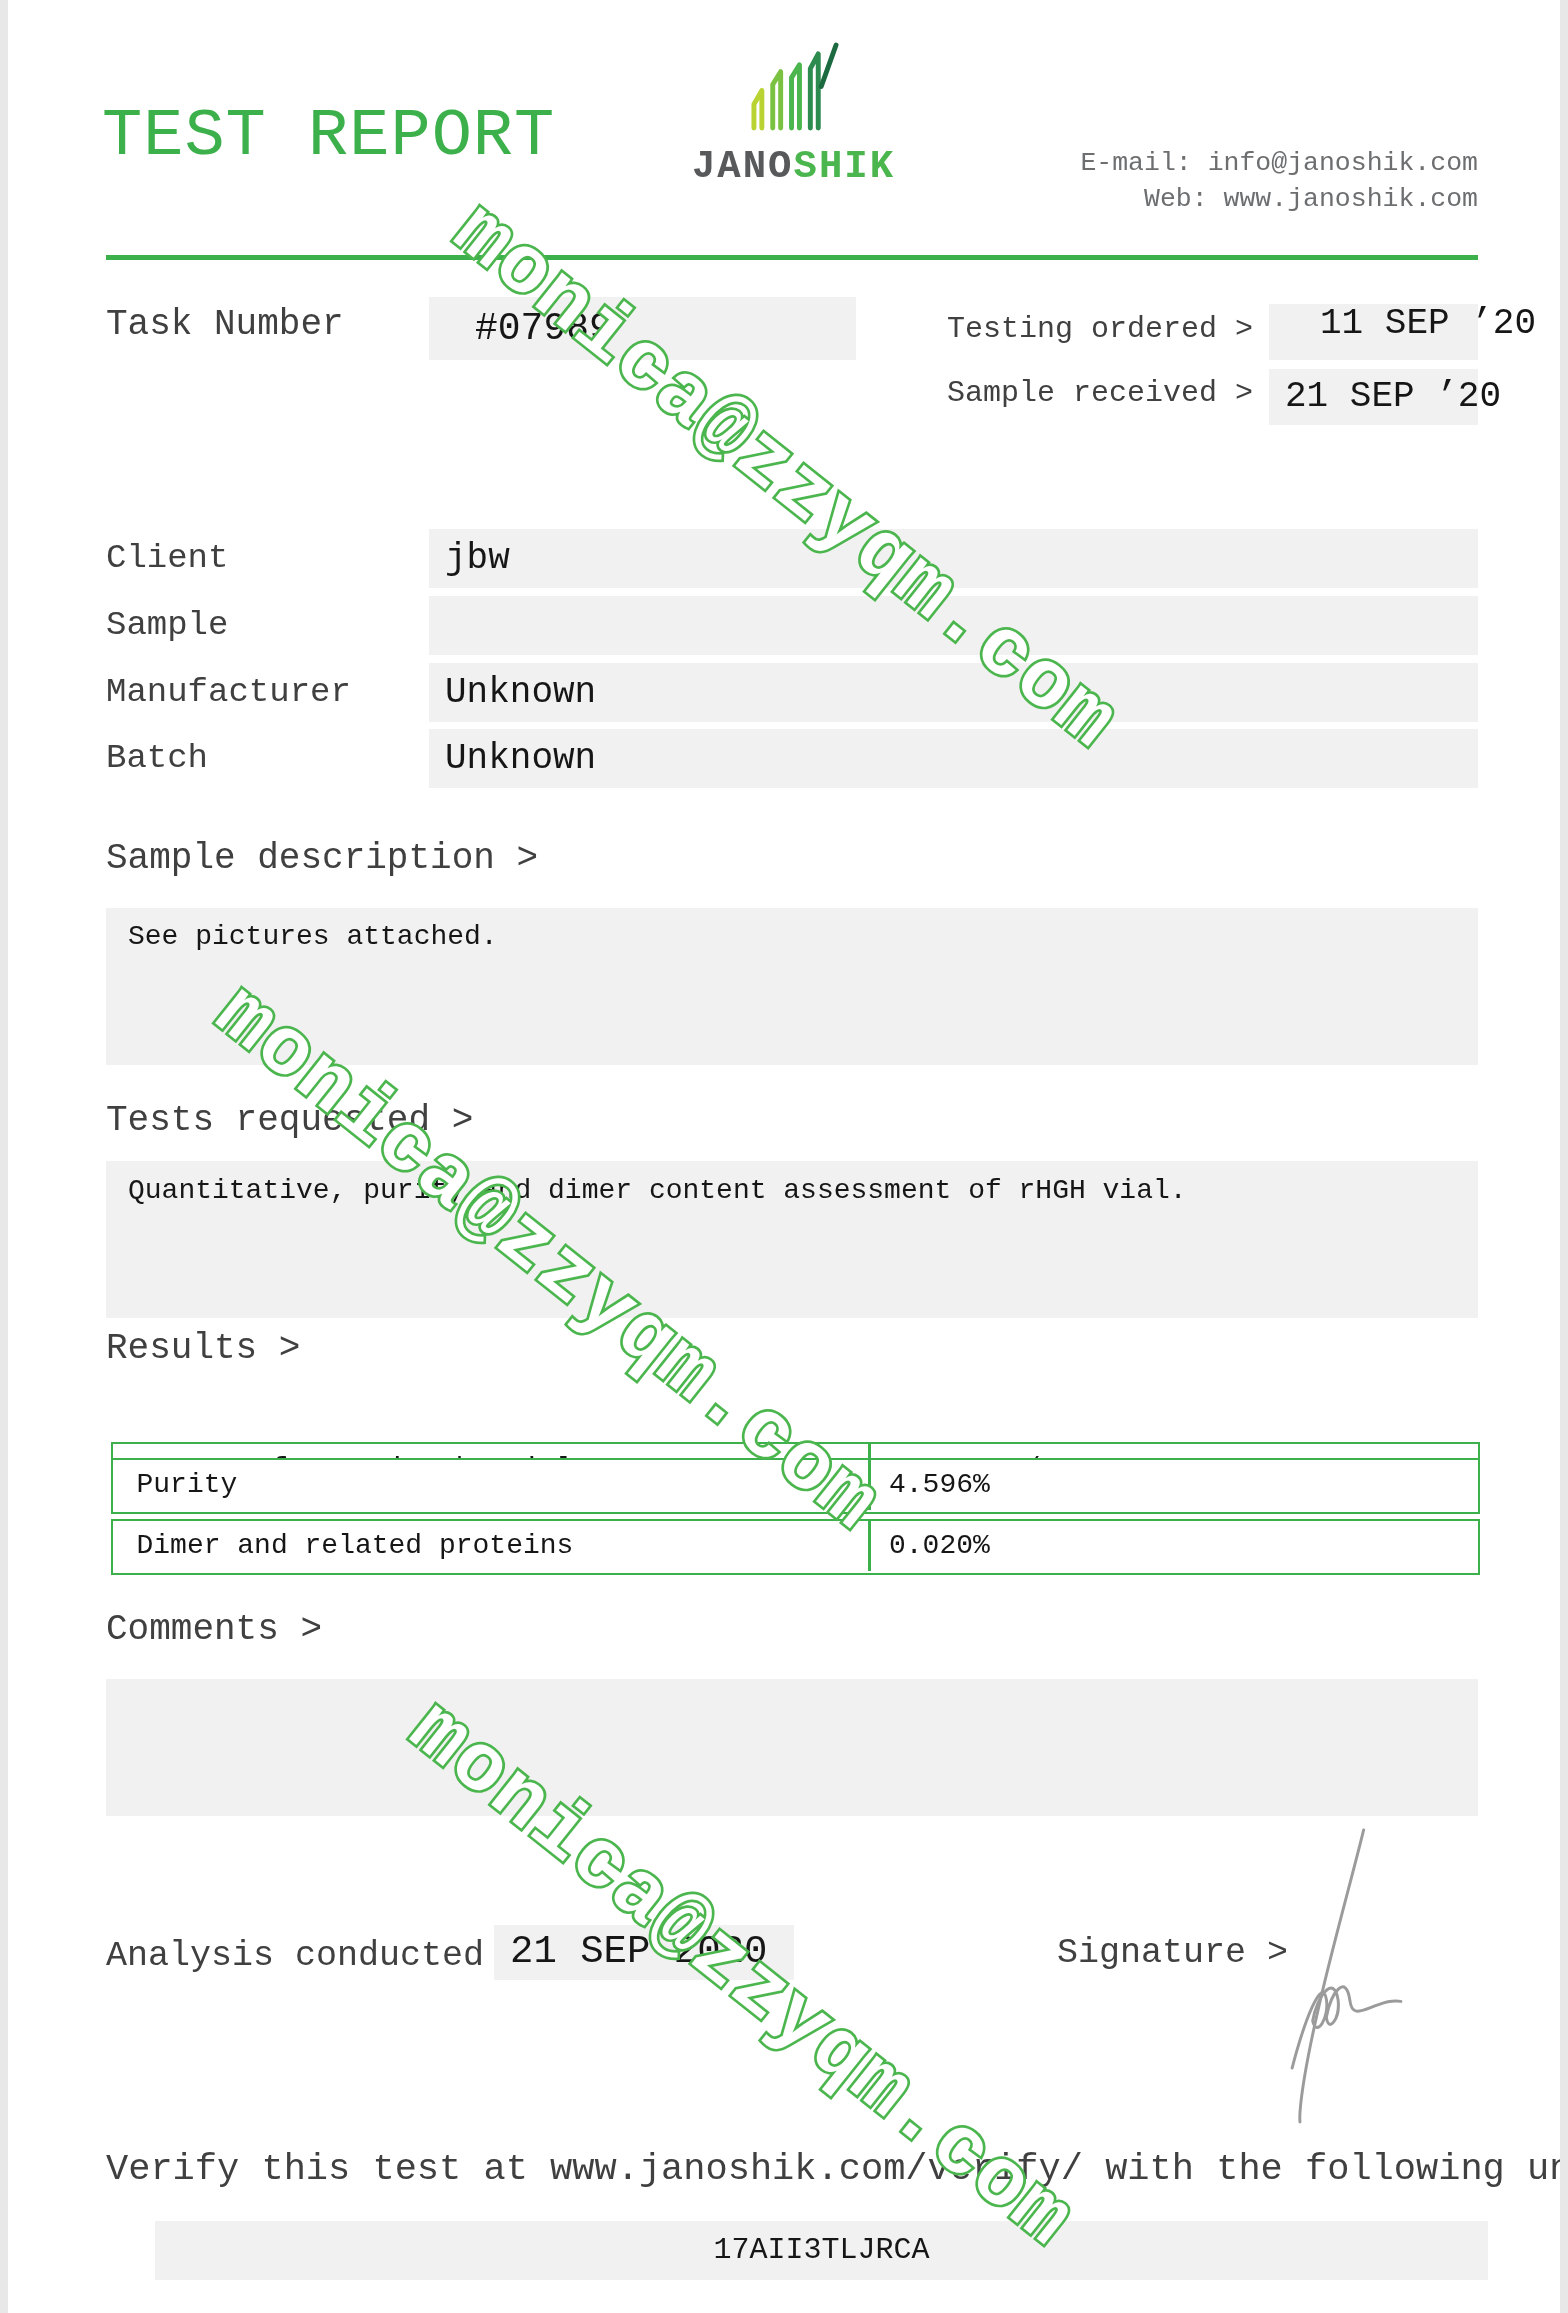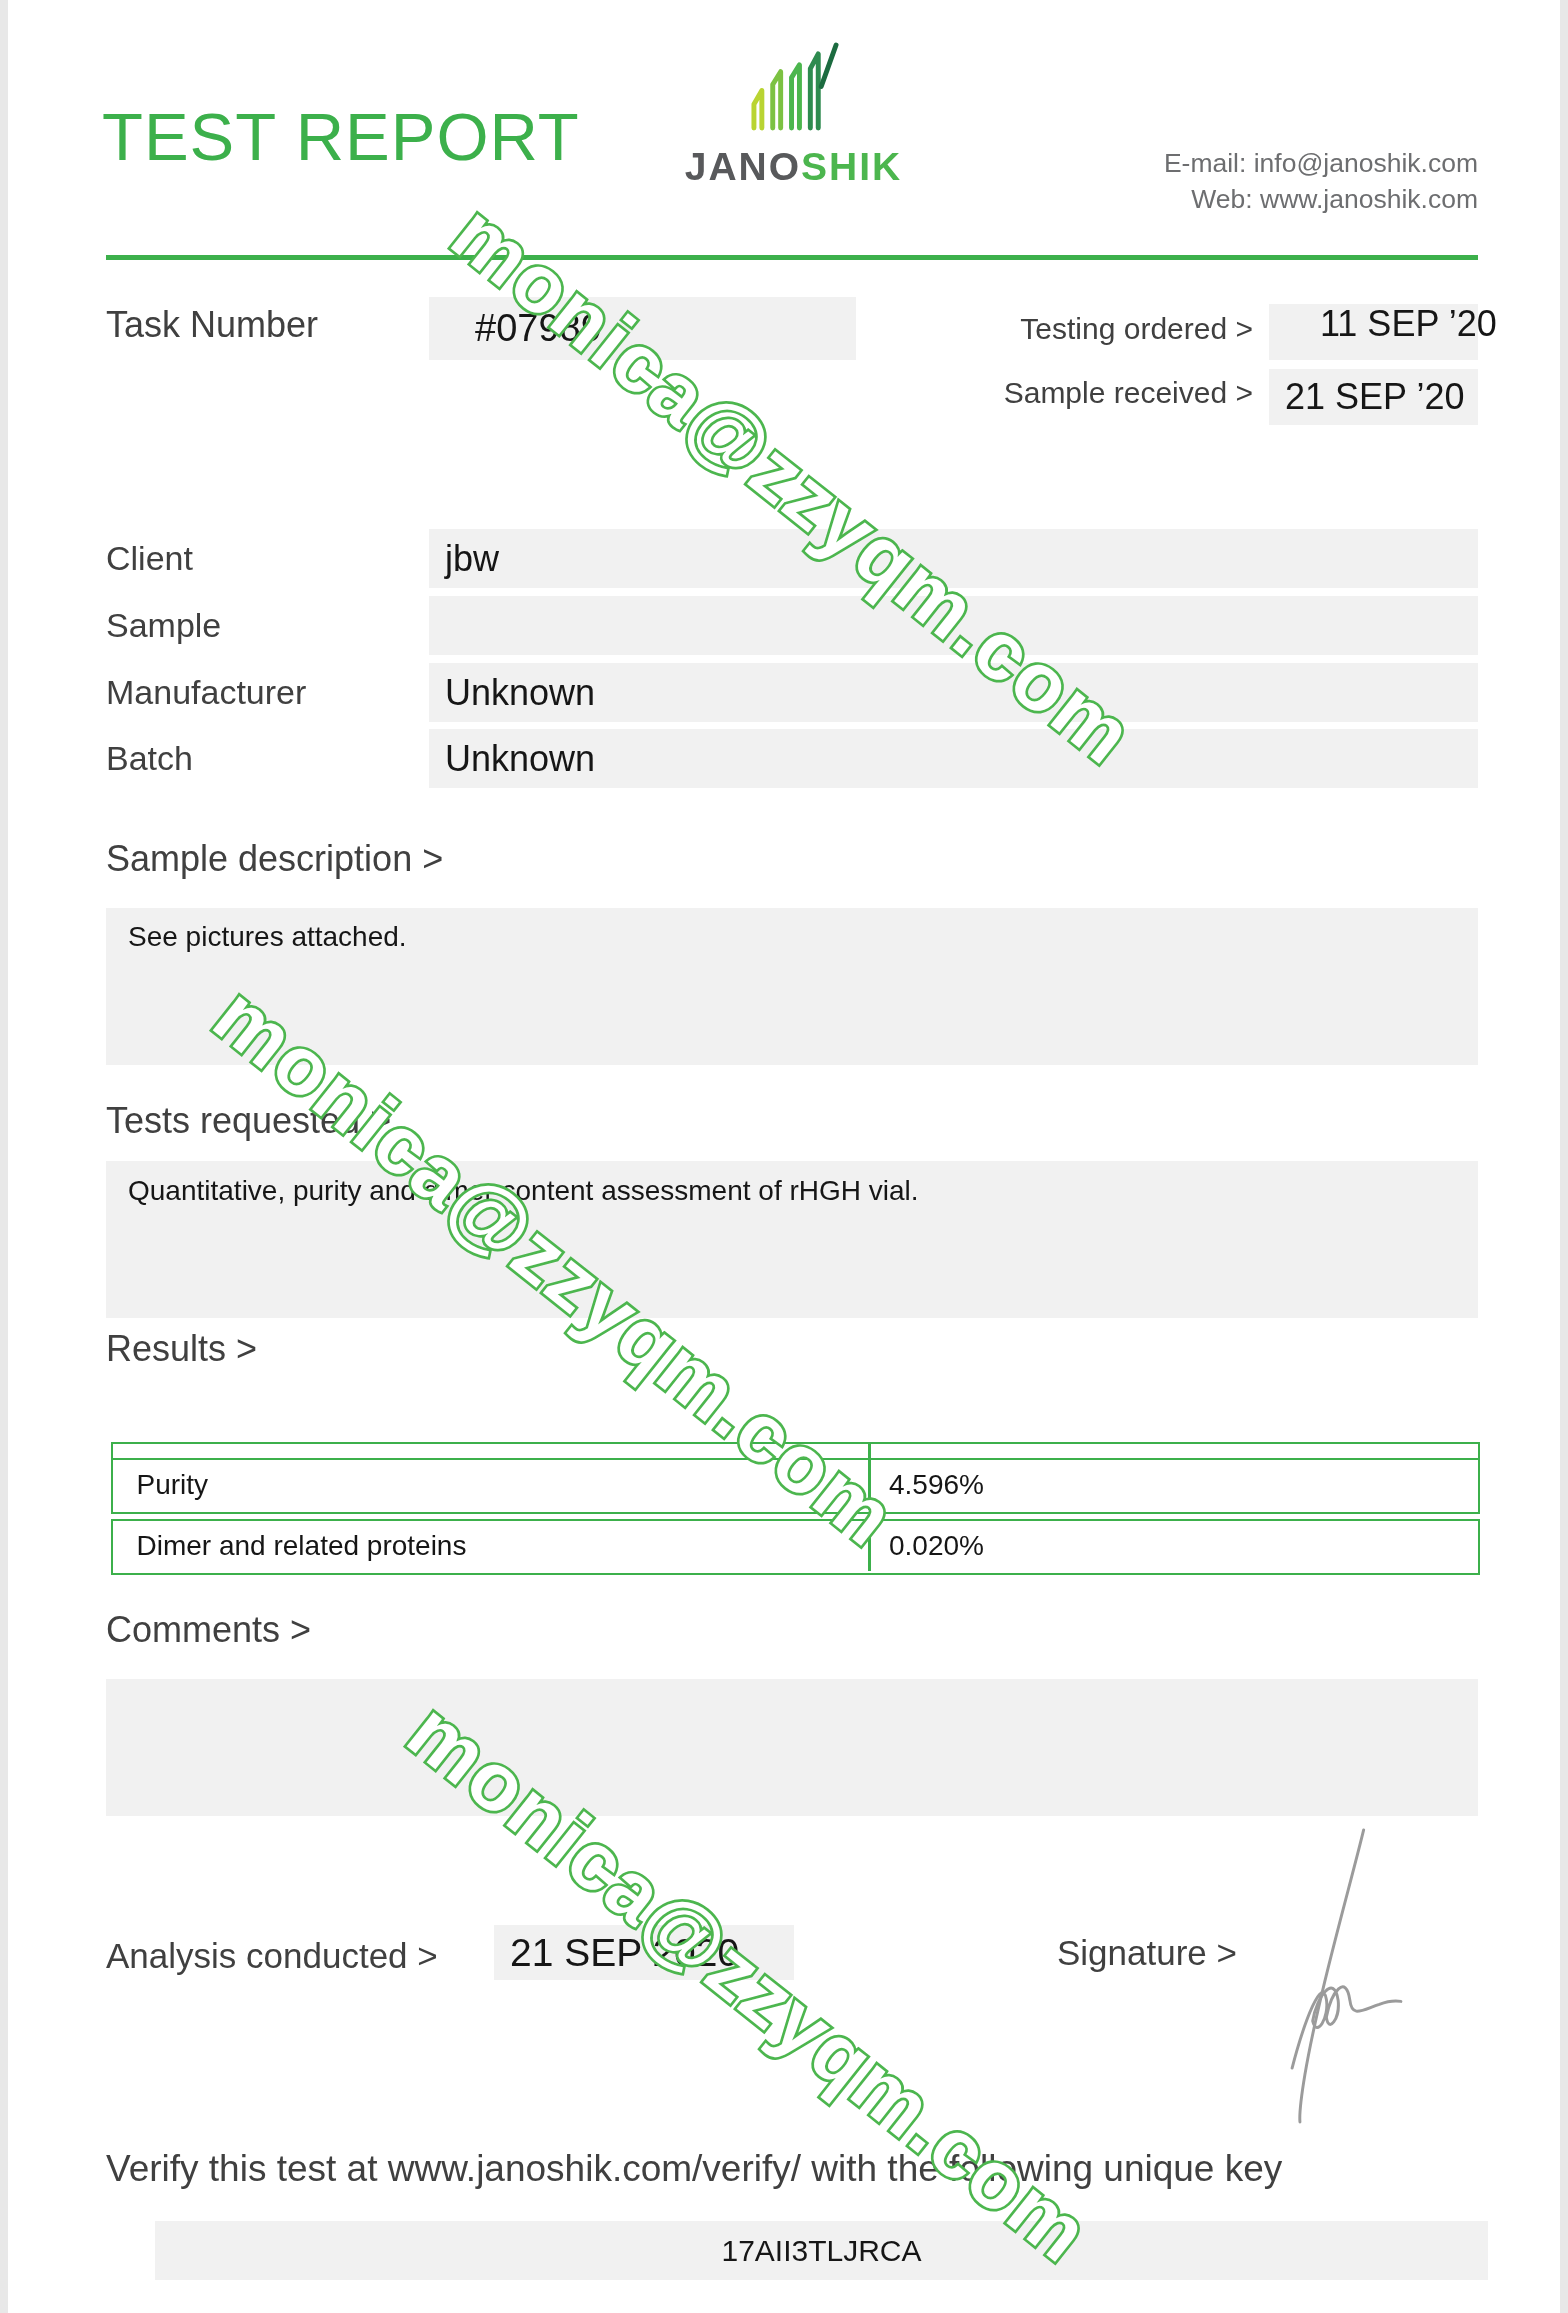--- a/index.html
+++ b/index.html
@@ -1,19 +1,19 @@
 <!DOCTYPE html>
 <html><head>
 <meta charset="utf-8">
 <style>
   html,body{margin:0;padding:0;background:#e8e8e8;}
   *{box-sizing:border-box;}
   .page{
     position:relative;width:1552px;height:2313px;background:#fff;overflow:hidden;
-    font-family:Liberation Sans, sans-serif;margin:0 auto;padding-left:12px;
+    font-family:Liberation Mono, monospace;margin:0 auto;padding-left:12px;
   }
   .abs{position:absolute;}
   .green{color:#404040;}
   .graybox{background:#f1f1f1;}
   .title{left:94px;top:98px;font-size:67px;letter-spacing:1px;color:#3cb04b;}
   .logo-icon{left:740px;top:41px;width:94px;height:94px;}
   .brand{left:657px;top:145px;width:257px;text-align:center;font-size:39px;font-weight:bold;letter-spacing:2px;}
   .brand .g1{color:#58595b;}
   .brand .g2{color:#4cb64e;}
   .contact{left:980px;top:145px;width:490px;text-align:right;color:#6d6e70;font-size:26.5px;line-height:36px;}

